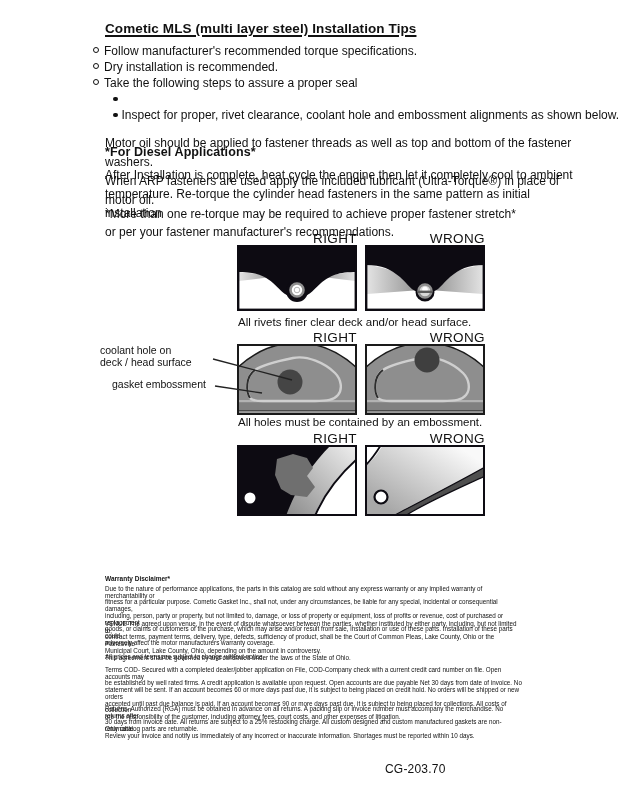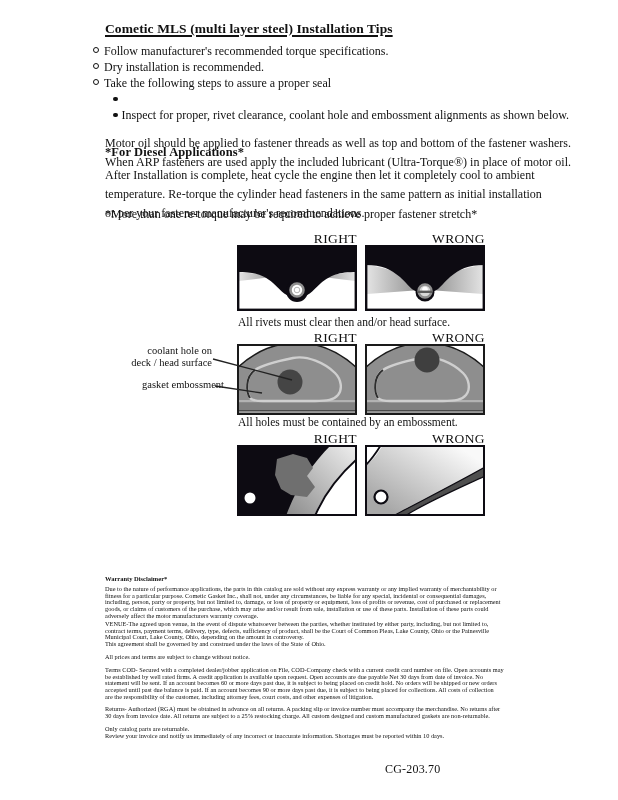--- a/index.html
+++ b/index.html
@@ -1,29 +1,29 @@
 <!DOCTYPE html>
 <html><head>
 <meta charset="utf-8">
 <style>
   html,body{margin:0;padding:0;background:#fff;}
   .page{position:relative;width:618px;height:800px;background:#ffffff;overflow:hidden;
-        font-family:Liberation Serif, serif;color:#111;border-radius:11px;}
+        font-family:Liberation Sans, sans-serif;color:#111;border-radius:11px;}
   .abs{position:absolute;}
   .title{font-size:13.5px;font-weight:bold;text-decoration:underline;text-decoration-thickness:1.5px;text-underline-offset:2px;letter-spacing:.1px;}
   .bullets{font-size:12px;line-height:16px;}
   .brow{white-space:nowrap;}
   .mark-open{display:inline-block;width:4px;height:4px;border:1px solid #111;border-radius:50%;margin-right:5px;vertical-align:2px;}
   .mark-fill{display:inline-block;width:4.5px;height:4.5px;background:#111;border-radius:50%;margin-right:4px;vertical-align:2px;}
   .sub{padding-left:20px;}
   .h2{font-size:12.5px;font-weight:bold;letter-spacing:.1px;}
   .para{font-size:12px;line-height:19px;white-space:pre-line;}
   .dlabel{font-size:13.5px;letter-spacing:.4px;text-align:right;width:120px;}
   .caption{font-size:11.5px;line-height:13px;white-space:pre-line;}
-  .ptr-label{font-size:10.5px;line-height:11.5px;text-align:right;white-space:pre-line;}
+  .ptr-label{font-size:10.5px;line-height:11.5px;text-align:left;white-space:pre-line;}
   .disc{font-size:6.3px;line-height:6.7px;white-space:pre-line;letter-spacing:0;}
   .disc-h{font-size:6.5px;font-weight:bold;}
   .footer{font-size:12px;letter-spacing:.2px;}
   svg{display:block;}
 </style>
 </head>
 <body>
 
 <div class="page">
 
@@ -75,21 +75,21 @@
     <path d="M118,20 C98,22 78,30 64,45 L118,49 Z" fill="url(#wr)"></path>
     <path d="M0,0 H120 V20 C102,20 95,24 85,32 C75,41 73,48 60,48 C47,48 45,41 35,32 C25,24 18,20 0,20 Z" fill="#0d0b12"></path>
     <rect x="2" y="49" width="116" height="15" fill="#ffffff"></rect>
     <circle cx="60" cy="47" r="9.5" fill="#0d0b12"></circle>
     <circle cx="60" cy="46" r="6.5" fill="#d8d8d8" stroke="#8f8f8f" stroke-width="2.4"></circle>
     <circle cx="60" cy="44.5" r="2.8" fill="#ffffff"></circle>
     <rect x="53" y="45.6" width="14" height="2.4" fill="#5a5a5a"></rect>
     <rect x="1.2" y="1.2" width="117.6" height="63.6" fill="none" stroke="#0d0b12" stroke-width="2.4"></rect>
   </svg>
 
-  <div class="abs caption" style="left:238px;top:316px;">All rivets must clear then and/or head surface.</div>
+  <div class="abs caption" style="left:238px;top:316px;">All rivets finer clear deck and/or head surface.</div>
 
   <div class="abs dlabel" style="left:237px;top:330px;">RIGHT</div>
   <div class="abs dlabel" style="left:365px;top:330px;">WRONG</div>
 
   <div class="abs ptr-label" style="left:100px;top:345px;width:112px;">coolant hole on
 deck / head surface</div>
   <div class="abs ptr-label" style="left:112px;top:379px;width:112px;">gasket embossment</div>
 
   <svg class="abs" style="left:237px;top:344px;" width="120" height="71" viewBox="0 0 120 71">
     <rect width="120" height="71" fill="#8e8e8e"></rect>

